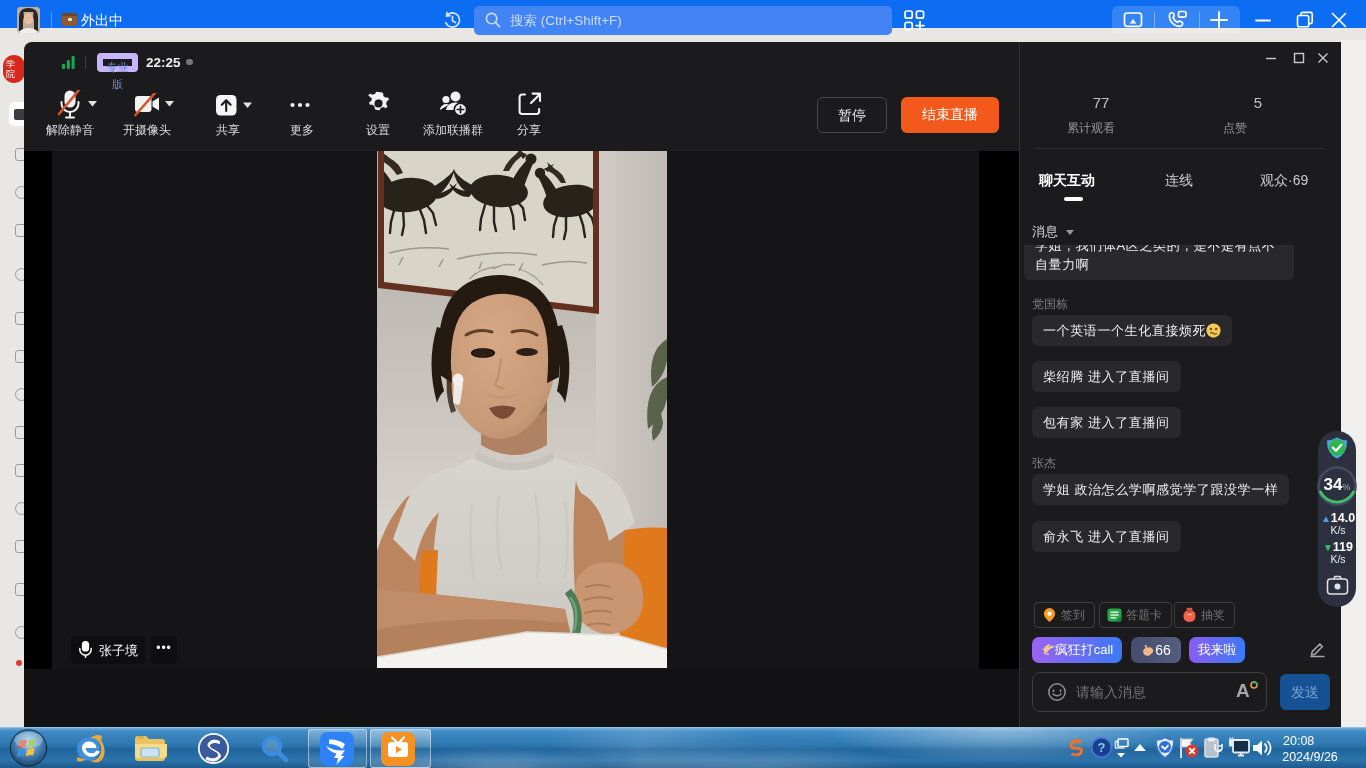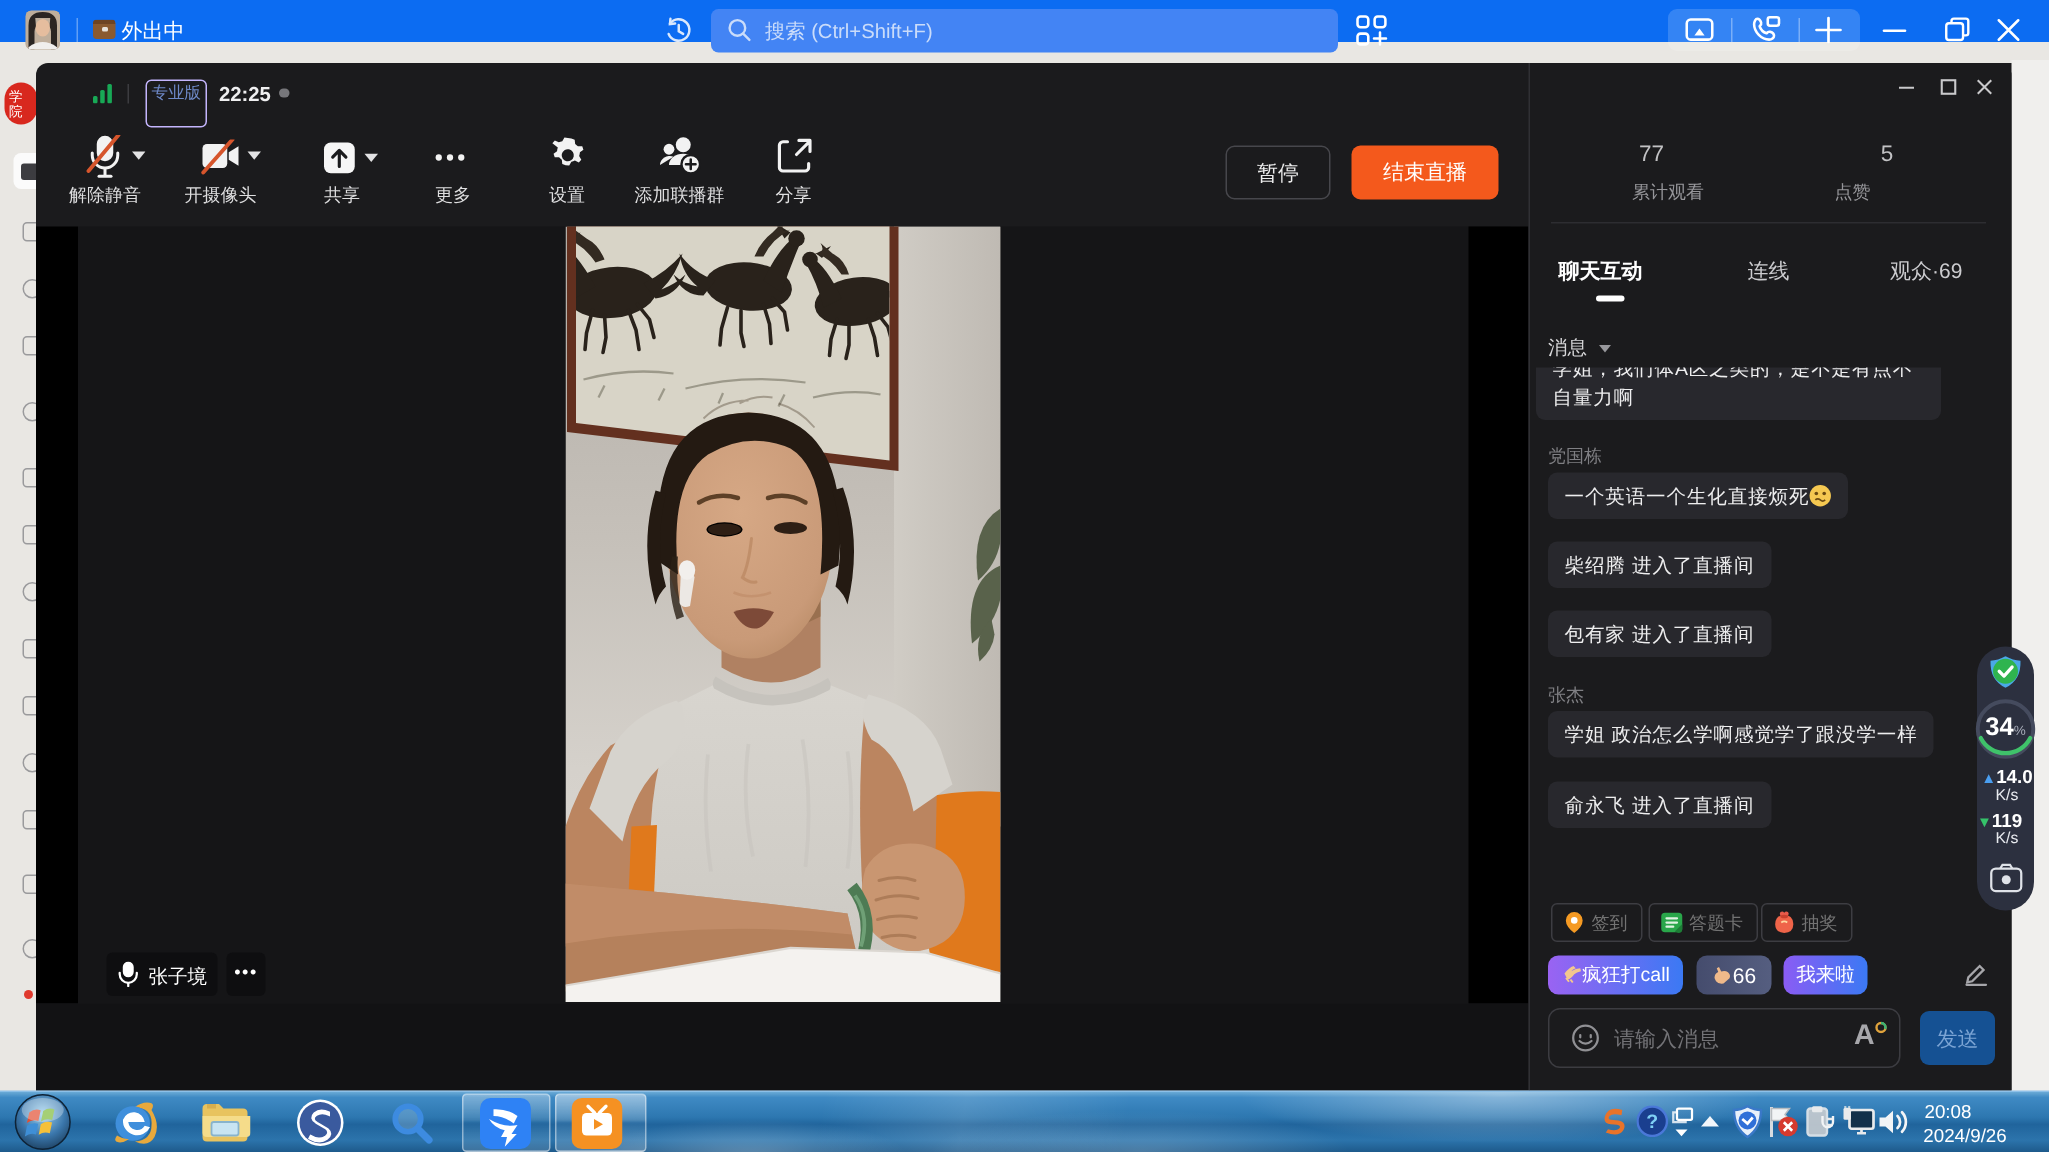--- a/index.html
+++ b/index.html
@@ -261,21 +261,21 @@
       <path d="M7.5 14.6 v1.8"></path>
     </svg>
     <div class="abs" style="left:47px;top:491px;color:#fff;font-size:13px">张子境</div>
     <div class="abs" style="left:99px;top:484px;width:26px;height:29px;background:#0e0e10;border-radius:4px;color:#fff;font-size:12px;text-align:center;line-height:26px;letter-spacing:1px">•••</div>
   </div>
   <div id="blkL"></div>
       <div id="blkR"></div>
   <div id="bstrip"></div>
   <div id="panel">
     <div class="abs" style="left:46px;top:52px;width:70px;text-align:center;color:#c2c2c4;font-size:15px">77</div>
-    <div class="abs" style="left:46px;top:78px;width:70px;text-align:right;color:#96969a;font-size:12px">累计观看</div>
+    <div class="abs" style="left:36px;top:78px;width:70px;text-align:center;color:#96969a;font-size:12px">累计观看</div>
     <div class="abs" style="left:203px;top:52px;width:70px;text-align:center;color:#c2c2c4;font-size:15px">5</div>
     <div class="abs" style="left:203px;top:78px;width:70px;text-align:left;color:#96969a;font-size:12px">点赞</div>
     <div class="abs" style="left:14px;top:106px;width:290px;height:1px;background:#2d2d31"></div>
     <div class="abs" style="left:19px;top:130px;color:#fff;font-size:14px;font-weight:bold">聊天互动</div>
     <div class="abs" style="left:145px;top:130px;color:#cccccf;font-size:14px">连线</div>
     <div class="abs" style="left:240px;top:130px;color:#cccccf;font-size:14px">观众·69</div>
     <div class="abs" style="left:44px;top:155px;width:19px;height:3.5px;border-radius:2px;background:#fff"></div>
     <div class="abs" style="left:12px;top:181px;color:#d8d8da;font-size:13px">消息</div>
     <div class="abs" style="left:46px;top:188px;width:0;height:0;border-left:4.5px solid transparent;border-right:4.5px solid transparent;border-top:5.5px solid #98989c"></div>
     <div class="abs" style="left:0;top:203px;width:322px;height:315px;overflow:hidden">
@@ -337,21 +337,21 @@
         </svg>
     <div class="abs" style="left:260px;top:632px;width:50px;height:36px;border-radius:6px;background:#155193;color:#7ba4d4;font-size:14px;text-align:center;line-height:36px">发送</div>
   </div>
 
   <svg class="abs" style="left:38px;top:14px" width="13" height="13" viewBox="0 0 13 13">
     <rect x="0" y="8" width="3" height="5" rx="1" fill="#18a956"></rect>
     <rect x="4.8" y="4" width="3" height="9" rx="1" fill="#18a956"></rect>
     <rect x="9.6" y="0" width="3" height="13" rx="1" fill="#18a956"></rect>
   </svg>
   <div class="abs" style="left:61px;top:14px;width:1px;height:13px;background:#3c3c40"></div>
-  <div class="abs" style="left:73px;top:11px;width:41px;height:32px;border:1px solid #c4b5fd;border-radius:4px;color:#6e89c8;font-size:11px;text-align:center;line-height:17px">专业版</div>
+  <div class="abs" style="left:73px;top:11px;width:41px;height:19px;border:6px solid #c4b5fd;border-radius:4px;color:#6e89c8;font-size:11px;text-align:center;line-height:17px">专业版</div>
   <div class="abs" style="left:122px;top:13px;color:#efeff0;font-size:13.5px;font-weight:bold">22:25</div>
   <div class="abs" style="left:162px;top:17px;width:7px;height:6px;border-radius:3px;background:#77777b"></div>
   <svg class="abs" style="left:1240px;top:9px" width="14" height="14" viewBox="0 0 14 14" stroke="#c9c9cb" stroke-width="1.4">
         <path d="M2 7.5 h10"></path>
       </svg>
   <svg class="abs" style="left:1268px;top:9px" width="14" height="14" viewBox="0 0 14 14" fill="none" stroke="#c9c9cb" stroke-width="1.4">
         <rect x="2.5" y="2.5" width="9" height="9"></rect>
       </svg>
   <svg class="abs" style="left:1292px;top:9px" width="14" height="14" viewBox="0 0 14 14" stroke="#c9c9cb" stroke-width="1.4">
         <path d="M2.5 2.5 L11.5 11.5 M11.5 2.5 L2.5 11.5"></path>
@@ -526,21 +526,21 @@
     <circle cx="12" cy="11.5" r="8.3" fill="#2fb44f"></circle>
     <path d="M7.8 11.5 l3.2 3.2 5.4-6" stroke="#fff" stroke-width="2.2" fill="none" stroke-linecap="round" stroke-linejoin="round"></path>
   </svg>
   <svg class="abs" style="left:-3px;top:33px" width="44" height="44" viewBox="0 0 44 44" fill="none">
     <circle cx="22" cy="22" r="18.5" stroke="#454b5e" stroke-width="2.6"></circle>
     <path d="M5.5 28 a18.5 18.5 0 0 0 33 0" stroke="#3fc26a" stroke-width="2.8" stroke-linecap="round"></path>
   </svg>
   <div class="abs" style="left:0px;top:44px;width:38px;text-align:center;color:#fff;font-size:17px;font-weight:bold">34<span style="font-size:9px;color:#a8adba;font-weight:normal">%</span></div>
   <div class="abs" style="left:0;top:80px;width:40px;text-align:center;color:#fff;font-size:12.5px;font-weight:bold"><span style="color:#4a9ef0;font-size:10px">▲</span>14.0</div>
   <div class="abs" style="left:0;top:93px;width:40px;text-align:center;color:#e8eaef;font-size:10.5px">K/s</div>
-  <div class="abs" style="left:0;top:109px;width:40px;color:#fff;font-size:12.5px;font-weight:bold"><span style="color:#35c26a;font-size:10px">▼</span>119</div>
+  <div class="abs" style="left:0;top:109px;width:40px;text-align:center;color:#fff;font-size:12.5px;font-weight:bold"><span style="color:#35c26a;font-size:10px">▼</span>119</div>
   <div class="abs" style="left:0;top:122px;width:40px;text-align:center;color:#e8eaef;font-size:10.5px">K/s</div>
   <svg class="abs" style="left:8px;top:144px" width="23" height="21" viewBox="0 0 23 21" fill="none" stroke="#dfe2e8" stroke-width="1.5">
     <rect x="1.5" y="4" width="20" height="15" rx="3"></rect>
     <path d="M7.5 4 l1.5-2.5 h5 L15.5 4"></path>
     <circle cx="11.5" cy="11.5" r="3" fill="#dfe2e8" stroke="none"></circle>
   </svg>
 </div>
 
 </div>
 </body></html>

